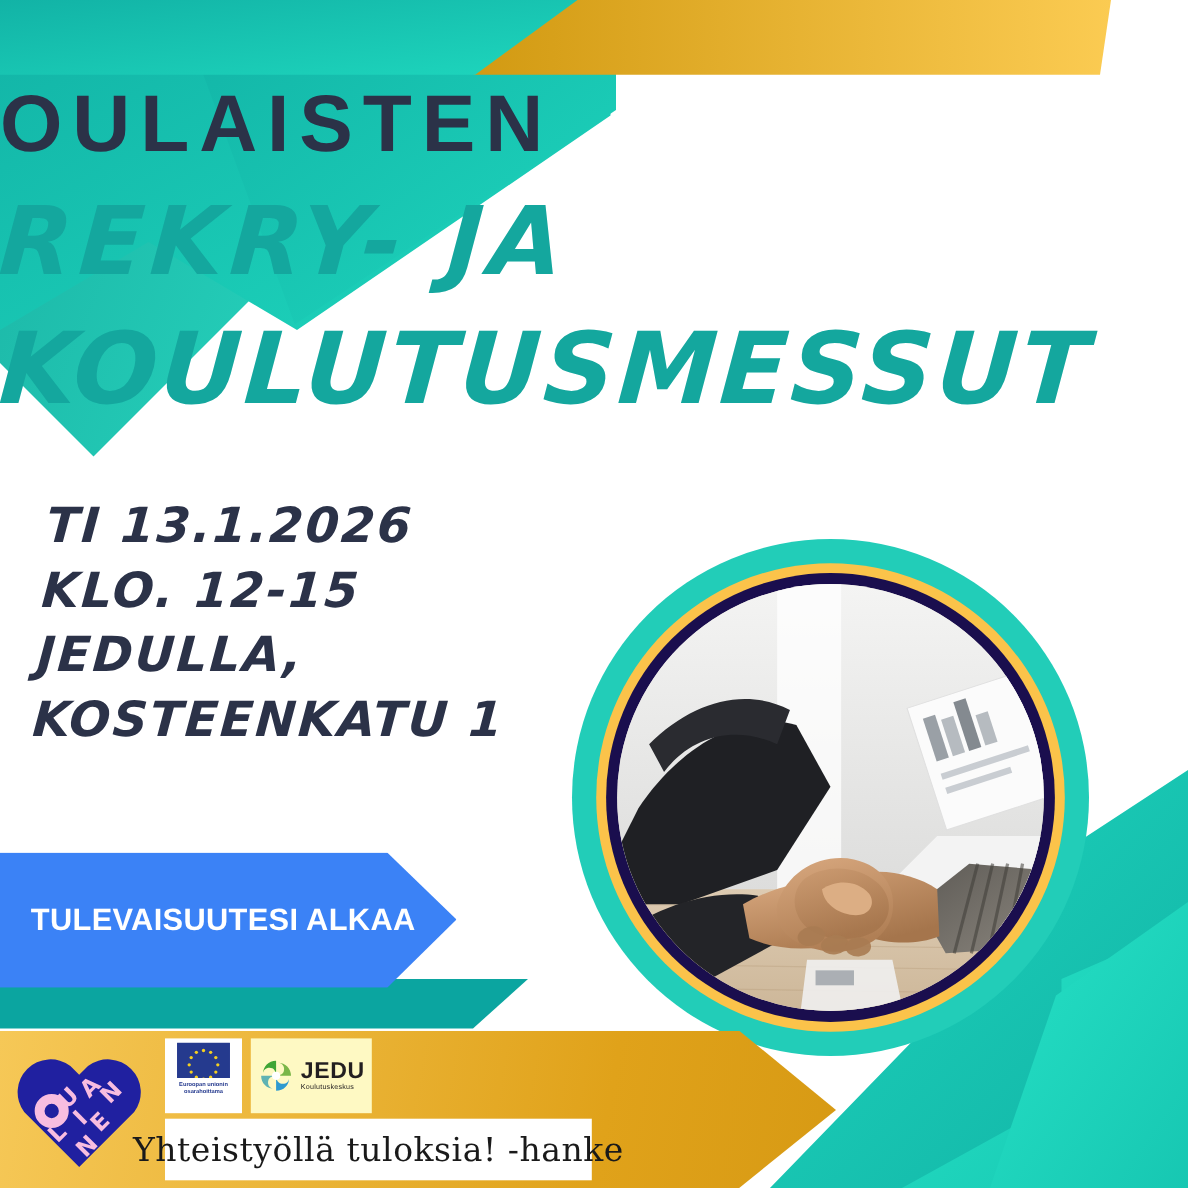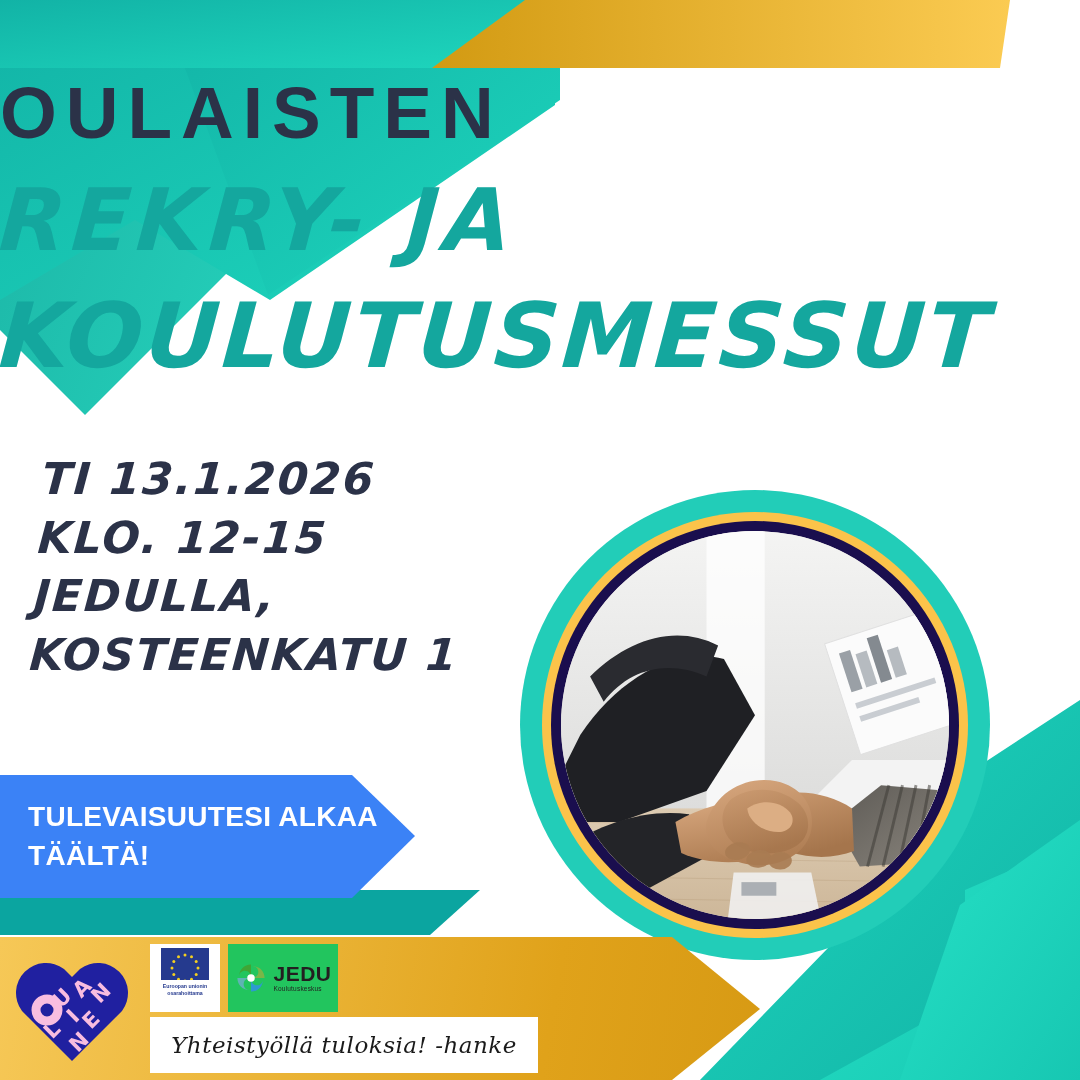--- a/index.html
+++ b/index.html
@@ -80,32 +80,32 @@
     position:absolute;left:150px;top:7px;width:70px;height:68px;background:#fff;
     display:flex;flex-direction:column;align-items:center;justify-content:flex-start;
     padding-top:4px;box-sizing:border-box;
   }
   .eu-flag{width:48px;height:32px;background:#253a8e;position:relative;}
   .eu-caption{
     font-family:"Liberation Sans",sans-serif;font-weight:700;font-size:5.2px;
     color:#253a8e;text-align:center;line-height:1.35;margin-top:3px;width:64px;
   }
   .jedu-logo{
-    position:absolute;left:228px;top:7px;width:110px;height:68px;background:#22c55e;
+    position:absolute;left:228px;top:7px;width:110px;height:68px;background:#fef9c3;
     display:flex;align-items:center;justify-content:center;gap:5px;
   }
   .jedu-text{display:flex;flex-direction:column;line-height:1;}
   .jedu-name{font-family:"Liberation Sans",sans-serif;font-weight:700;font-size:21px;color:#231f20;letter-spacing:.5px;}
   .jedu-sub{font-family:"Liberation Sans",sans-serif;font-size:6.5px;color:#231f20;letter-spacing:.2px;margin-top:2px;}
   .hanke{
     position:absolute;left:150px;top:80px;width:388px;height:56px;background:#fff;
     display:flex;align-items:center;justify-content:center;
   }
   .hanke-text{
-    font-family:"DejaVu Serif",serif;font-style:italic;font-size:23px;color:#1a1a1a;
+    font-family:"DejaVu Serif",serif;font-size:30px;color:#1a1a1a;
     letter-spacing:.5px;white-space:nowrap;
   }
 </style>
 </head>
 <body>
 
 <div id="poster">
 
   <svg class="bg-layer" viewBox="0 0 1080 1080" preserveAspectRatio="none">
     <defs>
@@ -159,21 +159,20 @@
   <div class="details">
     <div class="line">TI  13.1.2026</div>
     <div class="line">KLO. 12-15</div>
     <div class="line">JEDULLA,</div>
     <div class="line">KOSTEENKATU 1</div>
   </div>
 
   <div class="banner">
     <div class="banner-text">
       <div>TULEVAISUUTESI ALKAA</div>
-      <div>TÄÄLTÄ!</div>
     </div>
   </div>
 
   <div class="photo-wrap">
     <div class="photo-ring-gold">
       <div class="photo-ring-navy">
         <div class="photo">
           <svg viewBox="0 0 400 400" width="100%" height="100%" preserveAspectRatio="xMidYMid slice">
             <defs>
               <linearGradient id="wallG" x1="0" y1="0" x2="0" y2="1">

